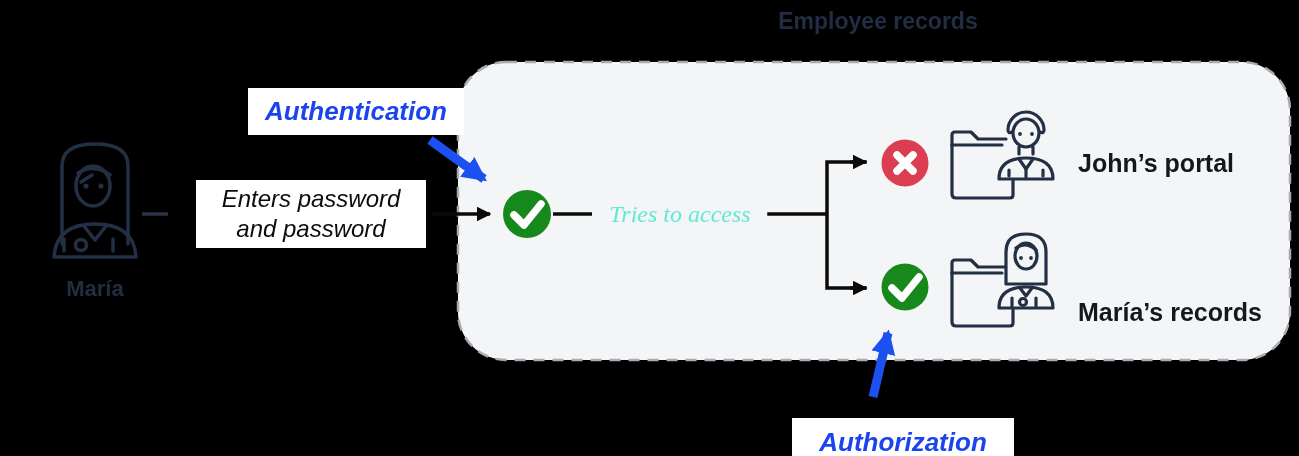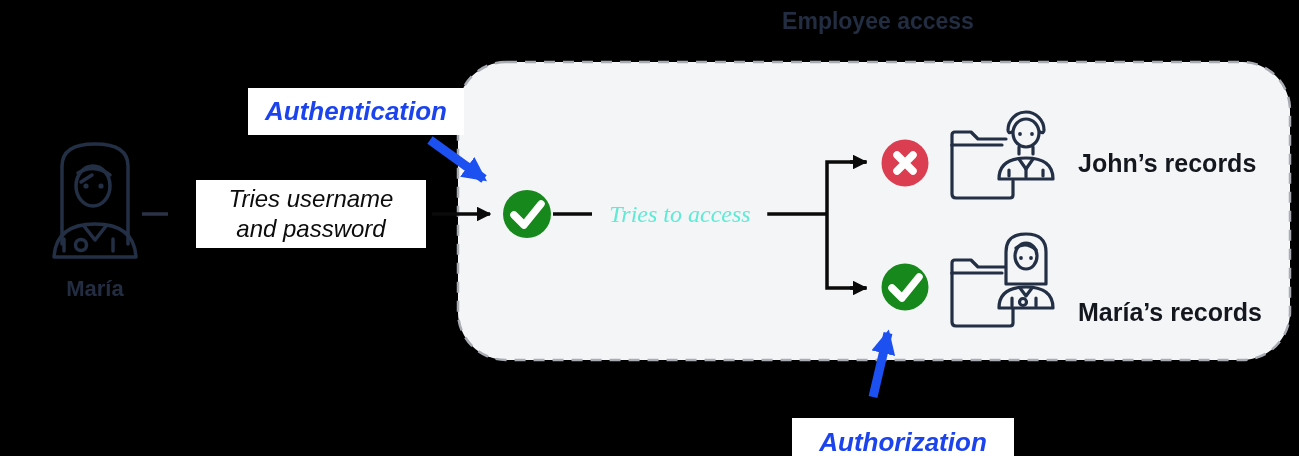--- a/index.html
+++ b/index.html
@@ -135,30 +135,30 @@
         <path d="M16,66 V74" fill="none"></path>
         <circle cx="27" cy="70" r="3.5" fill="none"></circle>
         <path d="M40,66 V74" fill="none"></path>
       </g>
     </g>
 
     <line x1="430" y1="140" x2="484" y2="179" stroke="#1c50f0" stroke-width="9" marker-end="url(#mk-blue)"></line>
     <line x1="873" y1="397" x2="888" y2="333" stroke="#1c50f0" stroke-width="9" marker-end="url(#mk-blue)"></line>
   </svg>
 
-  <div class="abs portal-title" style="left:758px;top:8px;width:240px;">Employee access</div>
+  <div class="abs portal-title" style="left:758px;top:8px;width:240px;">Employee records</div>
 
   <div class="abs actor-name" style="left:50px;top:276px;width:90px;">María</div>
 
   <div class="abs label-box" style="left:196px;top:180px;width:230px;height:68px;">
-    <div class="action-text" style="width:200px;">Tries username and password</div>
+    <div class="action-text" style="width:200px;">Enters password and password</div>
   </div>
 
   <div class="abs label-box blue-label" style="left:228px;top:88px;width:216px;height:47px;">Authentication</div>
 
   <div class="abs tries-text" style="left:595px;top:198px;width:170px;height:32px;">Tries to access</div>
 
-  <div class="abs record-label" style="left:1078px;top:149px;">John’s records</div>
+  <div class="abs record-label" style="left:1078px;top:149px;">John’s portal</div>
   <div class="abs record-label" style="left:1078px;top:274px;margin-top:24px;">María’s records</div>
 
   <div class="abs label-box blue-label" style="left:772px;top:418px;width:222px;height:48px;">Authorization</div>
 
 </div>
 
 </body></html>

